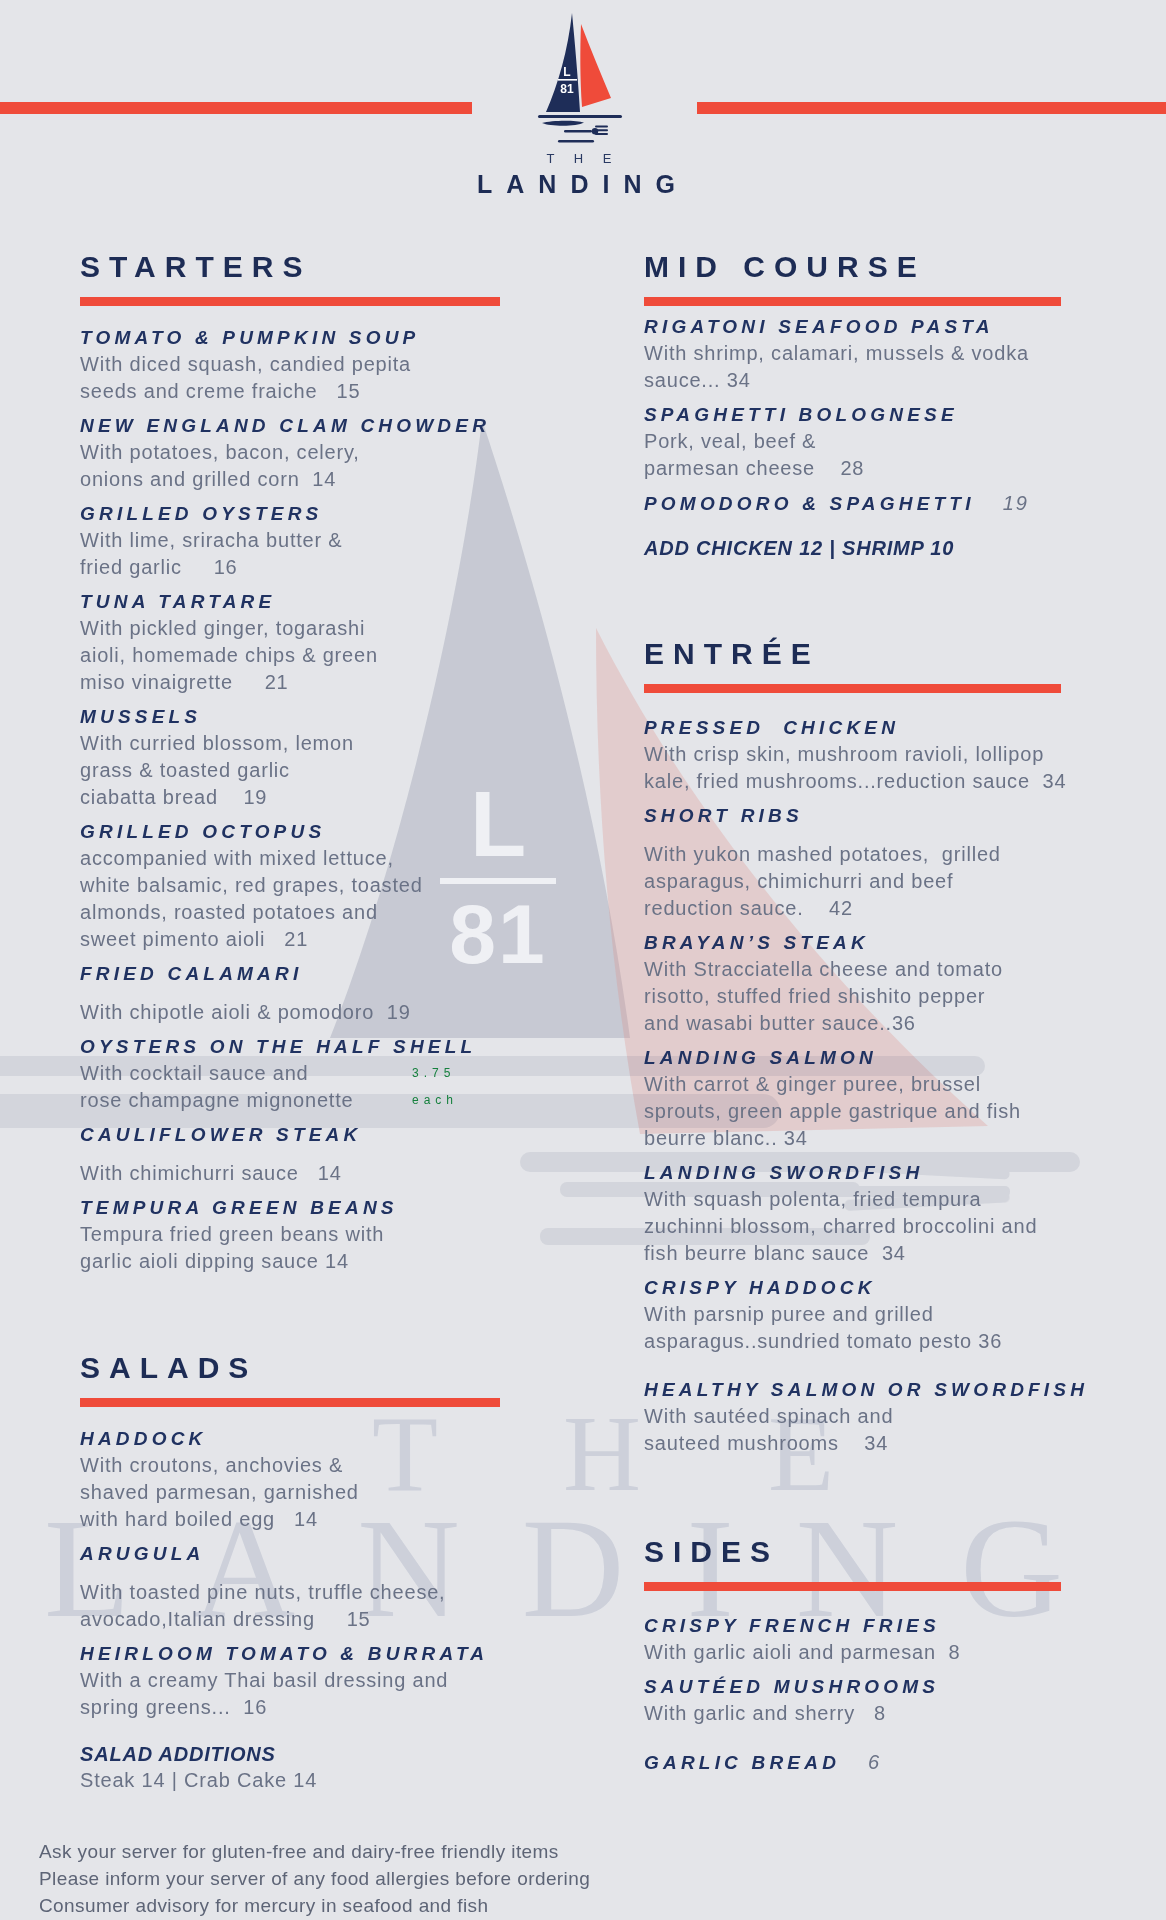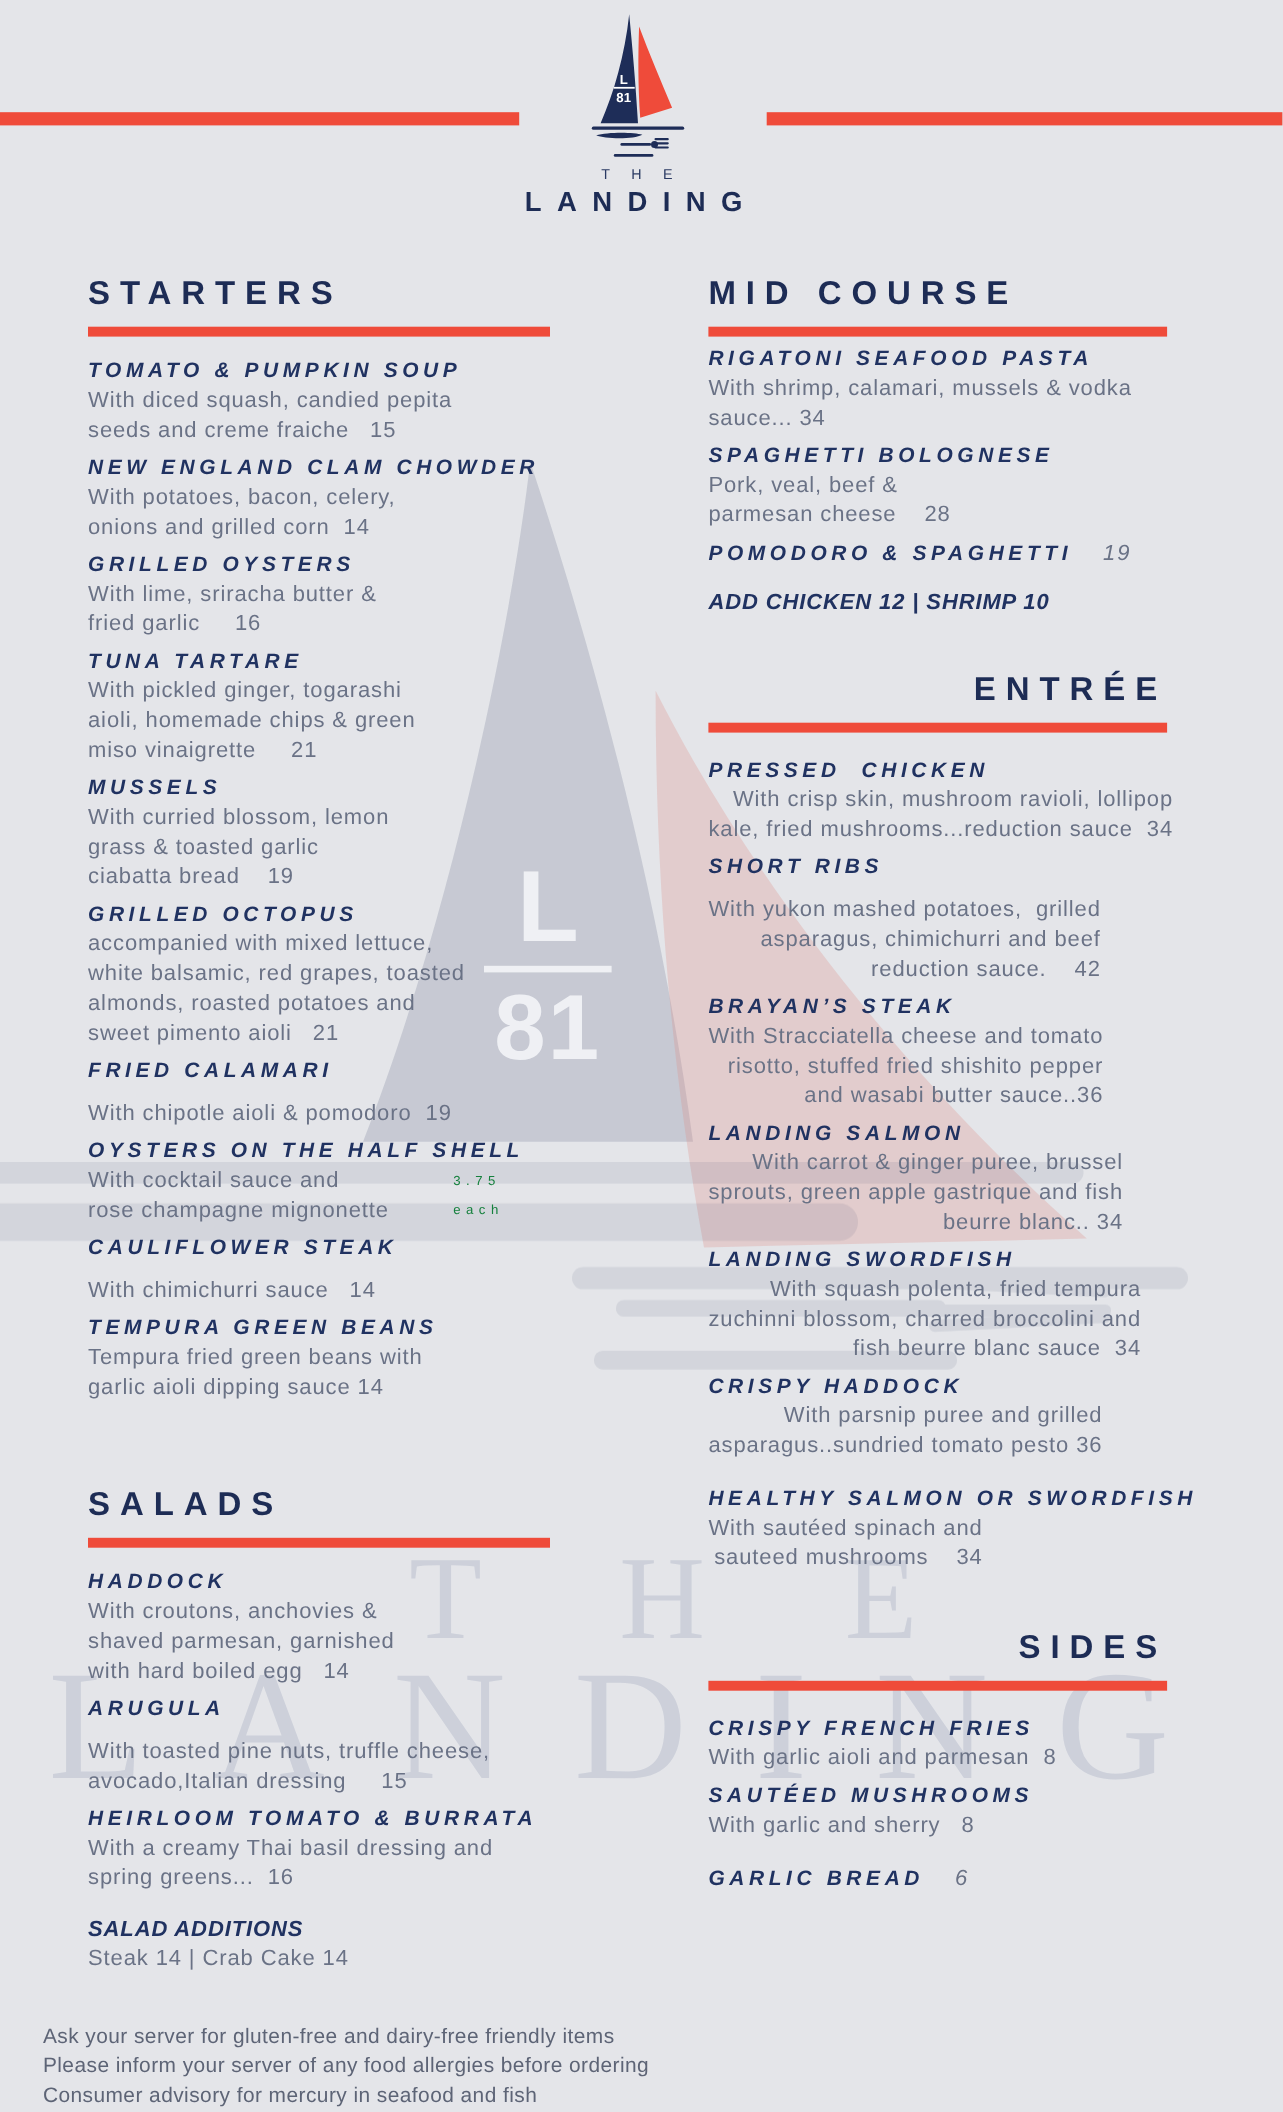--- a/index.html
+++ b/index.html
@@ -28,21 +28,21 @@
   #wm-l81 .wm-rule{height:6px;background:rgba(248,249,251,0.82);margin:8px 2px 8px 2px;}
   #wm-l81 .wm-81{font-size:84px;display:block;letter-spacing:2px;}
   .wm-word{position:absolute;font-family:"Liberation Serif",serif;color:#c9cdd8;opacity:0.85;white-space:pre;}
   #wm-the{left:372px;top:1392px;font-size:108px;letter-spacing:50px;}
   #wm-landing{left:44px;top:1486px;font-size:142px;letter-spacing:62px;}
   
   .column{position:absolute;top:252px;z-index:2;}
   #left-column{left:80px;width:420px;}
   #right-column{left:644px;width:417px;}
   .menu-section + .menu-section{margin-top:78px;}
-  #right-column .menu-section + .menu-section{margin-top:53px;text-align:right;}
+  #right-column .menu-section + .menu-section{margin-top:80px;}
   .section-title{font-size:30px;font-weight:700;letter-spacing:9px;line-height:30px;white-space:pre;color:#1d2c55;}
   .section-accent-bar{width:100%;height:9px;background:#ef4b3a;margin-top:15px;}
   .menu-item{margin-top:10px;}
   .menu-item.first{margin-top:21px;}
   #right-column .menu-item.first{margin-top:24px;}
   .menu-item.extra-top{margin-top:24px;}
   .item-head{display:flex;align-items:baseline;font-style:italic;}
   .item-name{font-size:19px;font-weight:700;letter-spacing:4.2px;line-height:22px;white-space:pre;color:#203261;}
   .item-inline-price{margin-left:28px;font-size:20px;color:#6a7286;letter-spacing:2px;font-weight:400;}
   .item-body{display:flex;margin-top:2px;}

